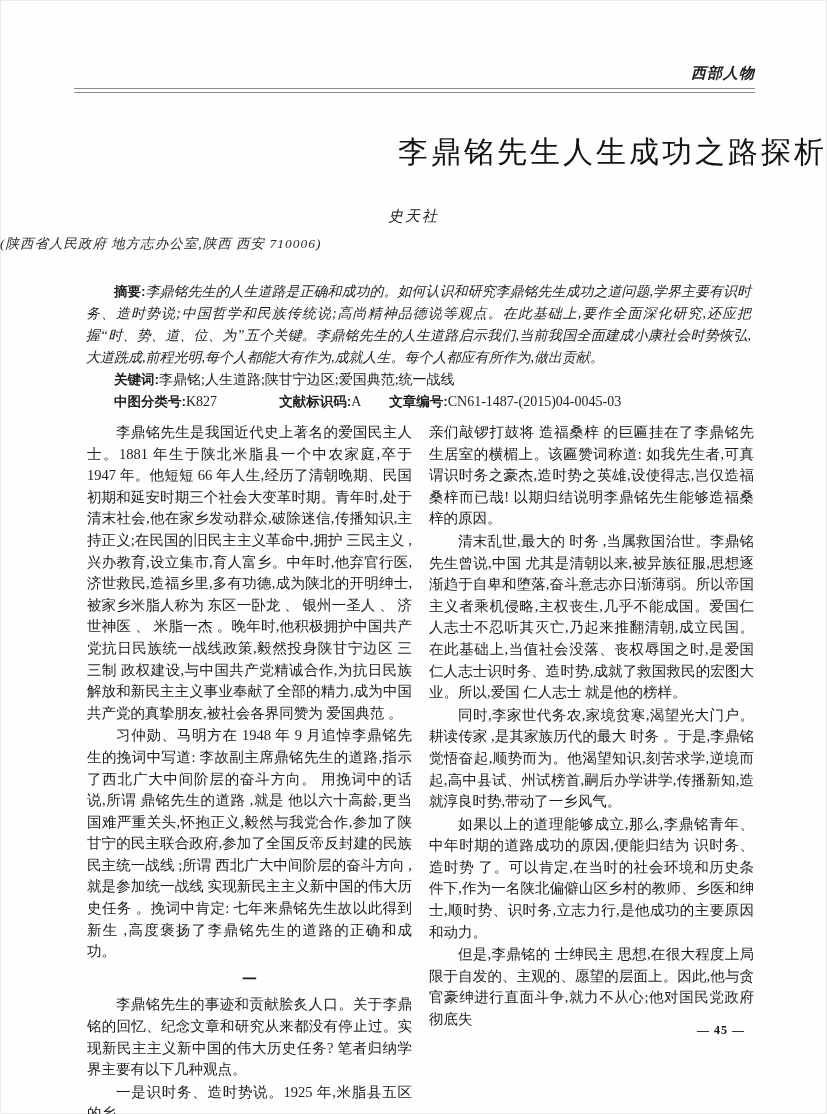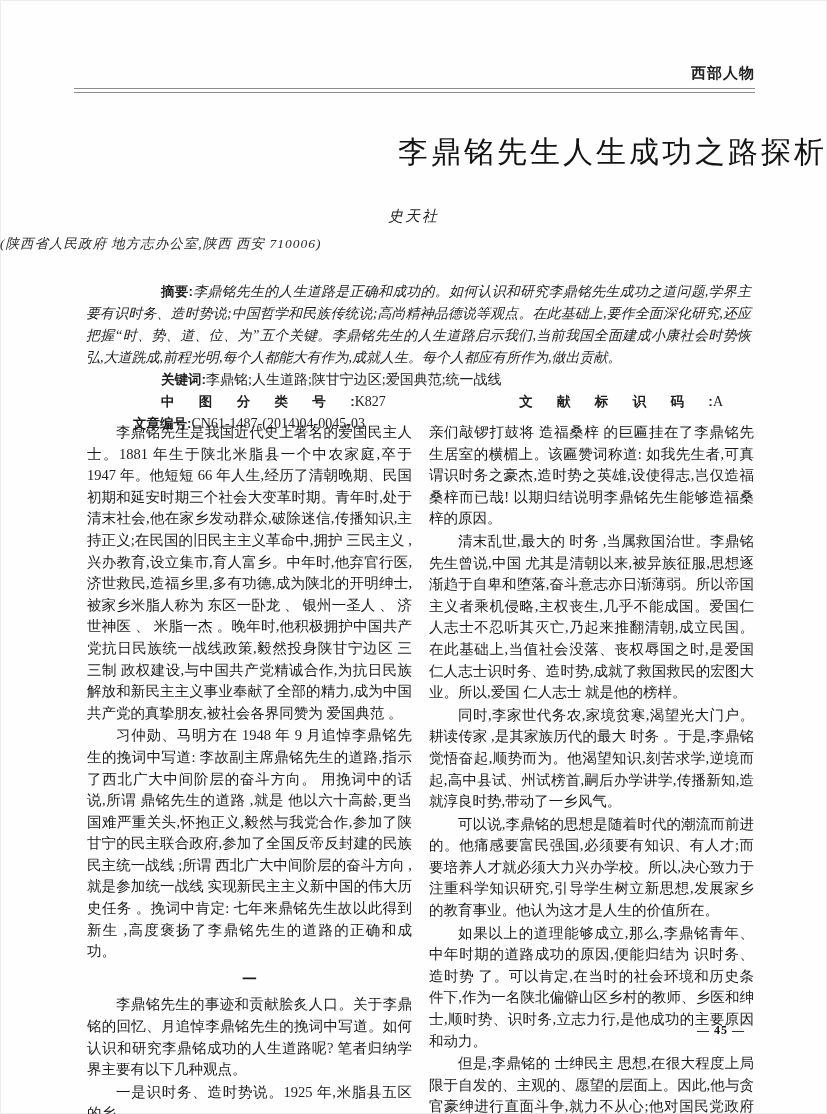--- a/index.html
+++ b/index.html
@@ -17,20 +17,21 @@
   
   .header { position: absolute; left: 74px; right: 72px; top: 64px; }
   .header-label {
     text-align: right;
     font-size: 15px;
     font-weight: 700;
     letter-spacing: 1px;
     font-family: "Liberation Sans", "DejaVu Sans", sans-serif;
     color: #222;
     margin-bottom: 5px;
+    font-style: italic;
   }
   .header-rule {
     height: 3px;
     border-top: 1px solid #8c8c8c;
     border-bottom: 1px solid #8c8c8c;
   }
 
   
   .title {
     position: absolute; top: 132px; left: 0; right: 0;
@@ -62,21 +63,20 @@
     font-size: 14px;
     line-height: 22px;
     text-align: justify;
   }
   .meta p { margin: 0; text-indent: 2em; }
   .meta-label {
     font-family: "Liberation Sans", "DejaVu Sans", sans-serif;
     font-weight: 700;
     font-style: normal;
     font-size: 13.5px;
-    margin-left: 47px;
   }
   .kai { font-style: italic; }
   .pubinfo .pair { white-space: nowrap; }
   .gap-wide { display: inline-block; width: 62px; }
   .gap-mid  { display: inline-block; width: 28px; }
 
   
   .columns {
     position: absolute; top: 421px; left: 86px; right: 72px;
     display: flex;
@@ -117,36 +117,35 @@
     <div class="header-rule"></div>
   </div>
 
   <div class="title">李鼎铭先生人生成功之路探析</div>
   <div class="author">史天社</div>
   <div class="affiliation">(陕西省人民政府  地方志办公室,陕西  西安  710006)</div>
 
   <div class="meta">
     <p class="abstract"><span class="meta-label">摘要:</span><span class="kai">李鼎铭先生的人生道路是正确和成功的。如何认识和研究李鼎铭先生成功之道问题,学界主要有识时务、造时势说;中国哲学和民族传统说;高尚精神品德说等观点。在此基础上,要作全面深化研究,还应把握“时、势、道、位、为”五个关键。李鼎铭先生的人生道路启示我们,当前我国全面建成小康社会时势恢弘,大道跣成,前程光明,每个人都能大有作为,成就人生。每个人都应有所作为,做出贡献。</span></p>
     <p class="keywords"><span class="meta-label">关键词:</span><span>李鼎铭;人生道路;陕甘宁边区;爱国典范;统一战线</span></p>
-    <p class="pubinfo"><span class="pair"><span class="meta-label">中图分类号:</span><span>K827</span></span><span class="gap-wide"></span><span class="pair"><span class="meta-label">文献标识码:</span><span>A</span></span><span class="gap-mid"></span><span class="pair"><span class="meta-label">文章编号:</span><span>CN61-1487-(2014)04-0045-03</span></span></p>
+    <p class="pubinfo"><span class="pair"><span class="meta-label">中图分类号:</span><span>K827</span></span><span class="gap-wide"></span><span class="pair"><span class="meta-label">文献标识码:</span><span>A</span></span><span class="gap-mid"></span><span class="pair"><span class="meta-label">文章编号:</span><span>CN61-1487-(2015)04-0045-03</span></span></p>
   </div>
 
   <div class="columns">
     <div class="col">
       <p>李鼎铭先生是我国近代史上著名的爱国民主人士。1881 年生于陕北米脂县一个中农家庭,卒于 1947 年。他短短 66 年人生,经历了清朝晚期、民国初期和延安时期三个社会大变革时期。青年时,处于清末社会,他在家乡发动群众,破除迷信,传播知识,主持正义;在民国的旧民主主义革命中,拥护 三民主义 ,兴办教育,设立集市,育人富乡。中年时,他弃官行医,济世救民,造福乡里,多有功德,成为陕北的开明绅士,被家乡米脂人称为 东区一卧龙 、 银州一圣人 、 济世神医 、 米脂一杰 。晚年时,他积极拥护中国共产党抗日民族统一战线政策,毅然投身陕甘宁边区 三三制 政权建设,与中国共产党精诚合作,为抗日民族解放和新民主主义事业奉献了全部的精力,成为中国共产党的真挚朋友,被社会各界同赞为 爱国典范 。</p>
       <p>习仲勋、马明方在 1948 年 9 月追悼李鼎铭先生的挽词中写道: 李故副主席鼎铭先生的道路,指示了西北广大中间阶层的奋斗方向。 用挽词中的话说,所谓 鼎铭先生的道路 ,就是 他以六十高龄,更当国难严重关头,怀抱正义,毅然与我党合作,参加了陕甘宁的民主联合政府,参加了全国反帝反封建的民族民主统一战线 ;所谓 西北广大中间阶层的奋斗方向 ,就是参加统一战线 实现新民主主义新中国的伟大历史任务 。挽词中肯定: 七年来鼎铭先生故以此得到新生 ,高度褒扬了李鼎铭先生的道路的正确和成功。</p>
       <p class="sec-head">一</p>
-      <p>李鼎铭先生的事迹和贡献脍炙人口。关于李鼎铭的回忆、月追悼李鼎铭先生的挽词中写道。如何认识和研究李鼎铭成功的人生道路呢? 笔者归纳学界主要有以下几种观点。</p>
+      <p>李鼎铭先生的事迹和贡献脍炙人口。关于李鼎铭的回忆、纪念文章和研究从来都没有停止过。实现新民主主义新中国的伟大历史任务? 笔者归纳学界主要有以下几种观点。</p>
       <p>一是识时务、造时势说。1925 年,米脂县五区的乡</p>
     </div>
     <div class="col">
       <p class="cont">亲们敲锣打鼓将 造福桑梓 的巨匾挂在了李鼎铭先生居室的横楣上。该匾赞词称道: 如我先生者,可真谓识时务之豪杰,造时势之英雄,设使得志,岂仅造福桑梓而已哉! 以期归结说明李鼎铭先生能够造福桑梓的原因。</p>
       <p>清末乱世,最大的 时务 ,当属救国治世。李鼎铭先生曾说,中国 尤其是清朝以来,被异族征服,思想逐渐趋于自卑和堕落,奋斗意志亦日渐薄弱。所以帝国主义者乘机侵略,主权丧生,几乎不能成国。爱国仁人志士不忍听其灭亡,乃起来推翻清朝,成立民国。 在此基础上,当值社会没落、丧权辱国之时,是爱国仁人志士识时务、造时势,成就了救国救民的宏图大业。所以,爱国 仁人志士 就是他的榜样。</p>
       <p>同时,李家世代务农,家境贫寒,渴望光大门户。 耕读传家 ,是其家族历代的最大 时务 。于是,李鼎铭觉悟奋起,顺势而为。他渴望知识,刻苦求学,逆境而起,高中县试、州试榜首,嗣后办学讲学,传播新知,造就淳良时势,带动了一乡风气。</p>
-      <p>可以说,李鼎铭的思想是随着时代的潮流而前进的。他痛感要富民强国,必须要有知识、有人才;而要培养人才就必须大力兴办学校。所以,决心致力于注重科学知识研究,引导学生树立新思想,发展家乡的教育事业。他认为这才是人生的价值所在。</p>
       <p>如果以上的道理能够成立,那么,李鼎铭青年、中年时期的道路成功的原因,便能归结为 识时务、造时势 了。可以肯定,在当时的社会环境和历史条件下,作为一名陕北偏僻山区乡村的教师、乡医和绅士,顺时势、识时务,立志力行,是他成功的主要原因和动力。</p>
       <p>但是,李鼎铭的 士绅民主 思想,在很大程度上局限于自发的、主观的、愿望的层面上。因此,他与贪官豪绅进行直面斗争,就力不从心;他对国民党政府彻底失</p>
     </div>
   </div>
 
   <div class="page-num">— 45 —</div>
 
 </div>
 
 </body></html>

